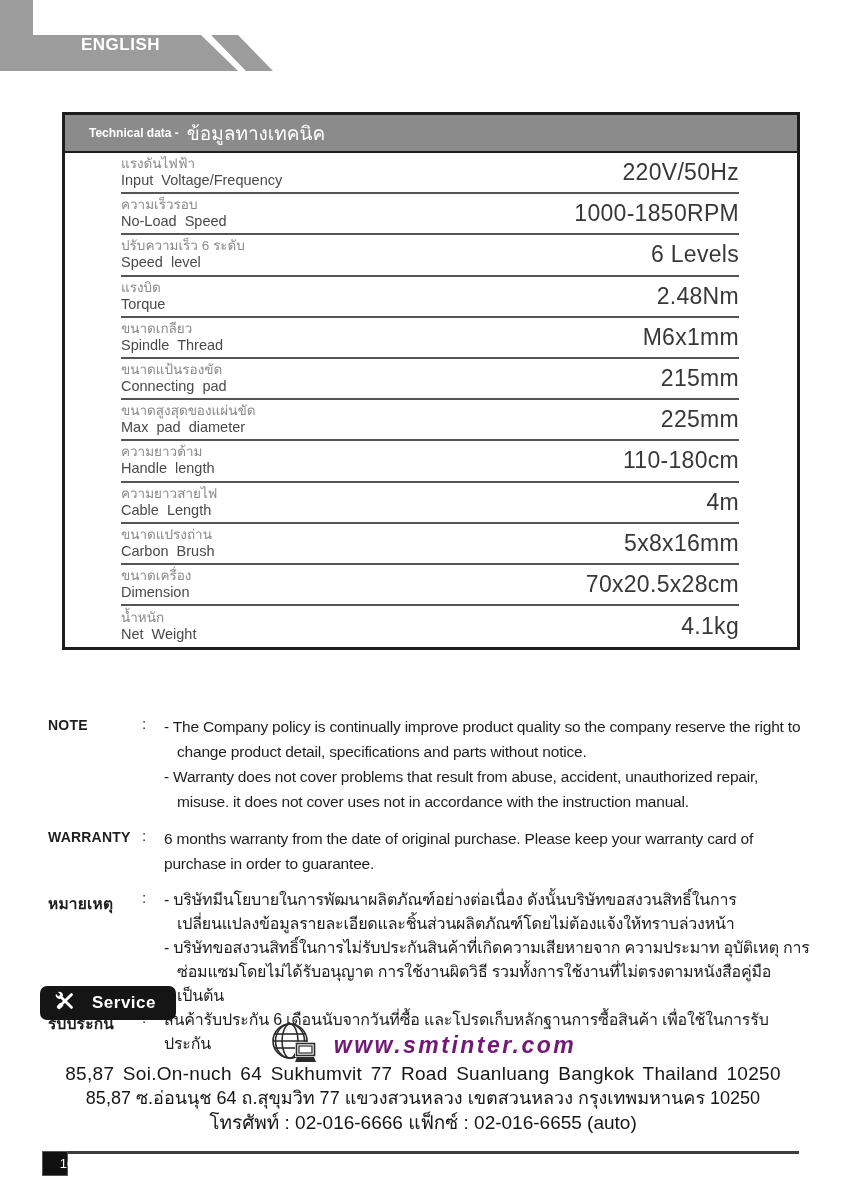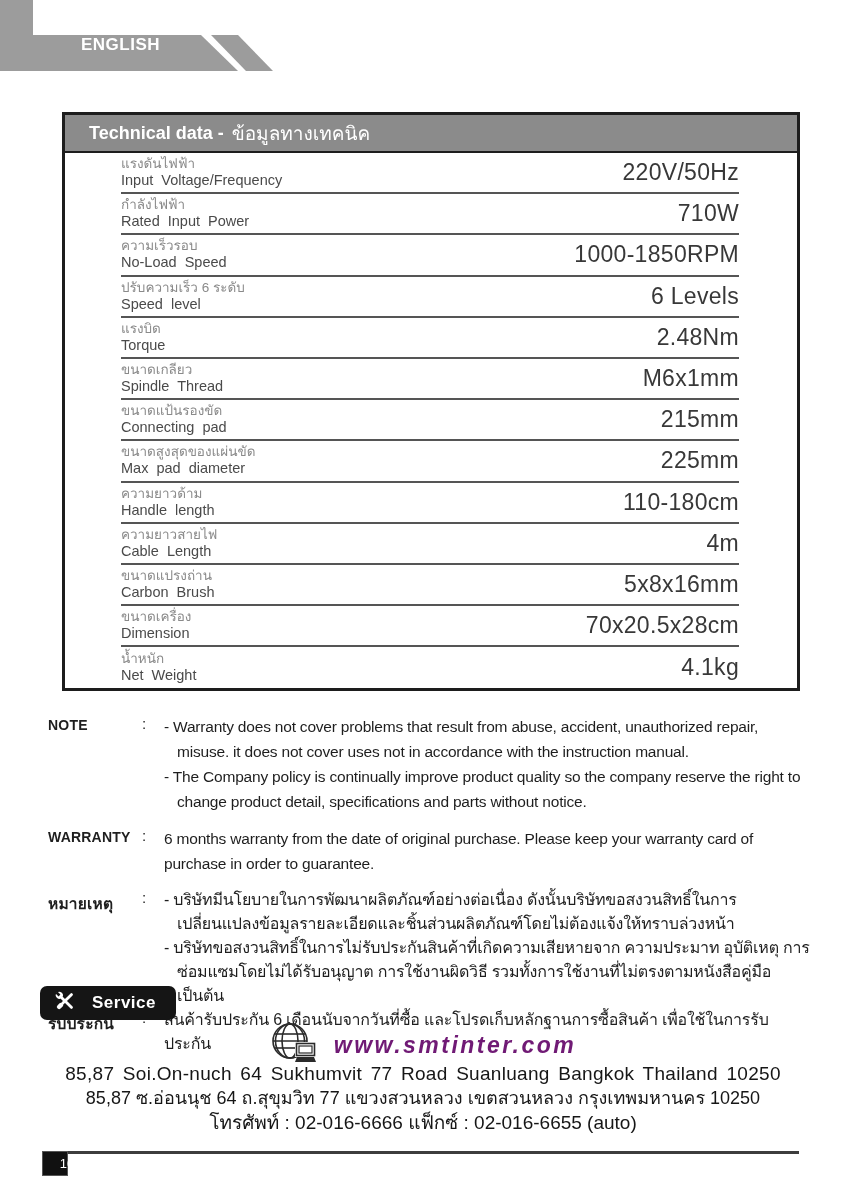--- a/index.html
+++ b/index.html
@@ -26,21 +26,21 @@
 
   
   .tech-table {
     position:absolute; left:62px; top:112px; width:738px;
     border:3px solid #1d1d1d; background:#fff;
   }
   .tech-table-header {
     height:38px; background:#8b8b8b; border-bottom:2px solid #1d1d1d;
     display:flex; align-items:center; padding-left:24px; color:#fff;
   }
-  .tech-table-header .t-bold { font-weight:bold; font-size:18px; margin-right:8px; }
+  .tech-table-header .t-bold { font-weight:bold; font-size:12px; margin-right:8px; }
   .tech-table-header .t-thai { font-size:19px; }
   .tech-rows { padding:0 58px 0 56px; }
   .tech-row {
     height:41.2px; display:flex; align-items:center; justify-content:space-between;
     border-bottom:2px solid #555;
   }
   .tech-row:last-child { border-bottom:none; }
   .tech-row .labels { display:flex; flex-direction:column; justify-content:center; line-height:1.18; }
   .tech-row .lbl-th { font-size:13.5px; color:#8a8a8a; }
   .tech-row .lbl-en { font-size:14.5px; color:#4a4a4a; word-spacing:4px; }
@@ -108,27 +108,20 @@
     <div class="tech-rows">
       <div class="tech-row">
         <div class="labels">
           <span class="lbl-th">แรงดันไฟฟ้า</span>
           <span class="lbl-en">Input Voltage/Frequency</span>
         </div>
         <span class="val">220V/50Hz</span>
       </div>
       <div class="tech-row">
         <div class="labels">
-          <span class="lbl-th">กำลังไฟฟ้า</span>
-          <span class="lbl-en">Rated Input Power</span>
-        </div>
-        <span class="val">710W</span>
-      </div>
-      <div class="tech-row">
-        <div class="labels">
           <span class="lbl-th">ความเร็วรอบ</span>
           <span class="lbl-en">No-Load Speed</span>
         </div>
         <span class="val">1000-1850RPM</span>
       </div>
       <div class="tech-row">
         <div class="labels">
           <span class="lbl-th">ปรับความเร็ว 6 ระดับ</span>
           <span class="lbl-en">Speed level</span>
         </div>
@@ -198,22 +191,22 @@
         <span class="val">4.1kg</span>
       </div>
     </div>
   </div>
 
   <div class="notes">
     <div class="note-block">
       <div class="note-label">NOTE</div>
       <div class="note-colon">:</div>
       <div class="note-text">
+        <div class="hang">- The Company policy is continually improve product quality so the company reserve the right to change product detail, specifications and parts without notice.</div>
         <div class="hang">- Warranty does not cover problems that result from abuse, accident, unauthorized repair, misuse. it does not cover uses not in accordance with the instruction manual.</div>
-        <div class="hang">- The Company policy is continually improve product quality so the company reserve the right to change product detail, specifications and parts without notice.</div>
       </div>
     </div>
     <div class="note-block mt8">
       <div class="note-label">WARRANTY</div>
       <div class="note-colon">:</div>
       <div class="note-text">6 months warranty from the date of original purchase. Please keep your warranty card of purchase in order to guarantee.</div>
     </div>
     <div class="note-block mt14">
       <div class="note-label th">หมายเหตุ</div>
       <div class="note-colon">:</div>

